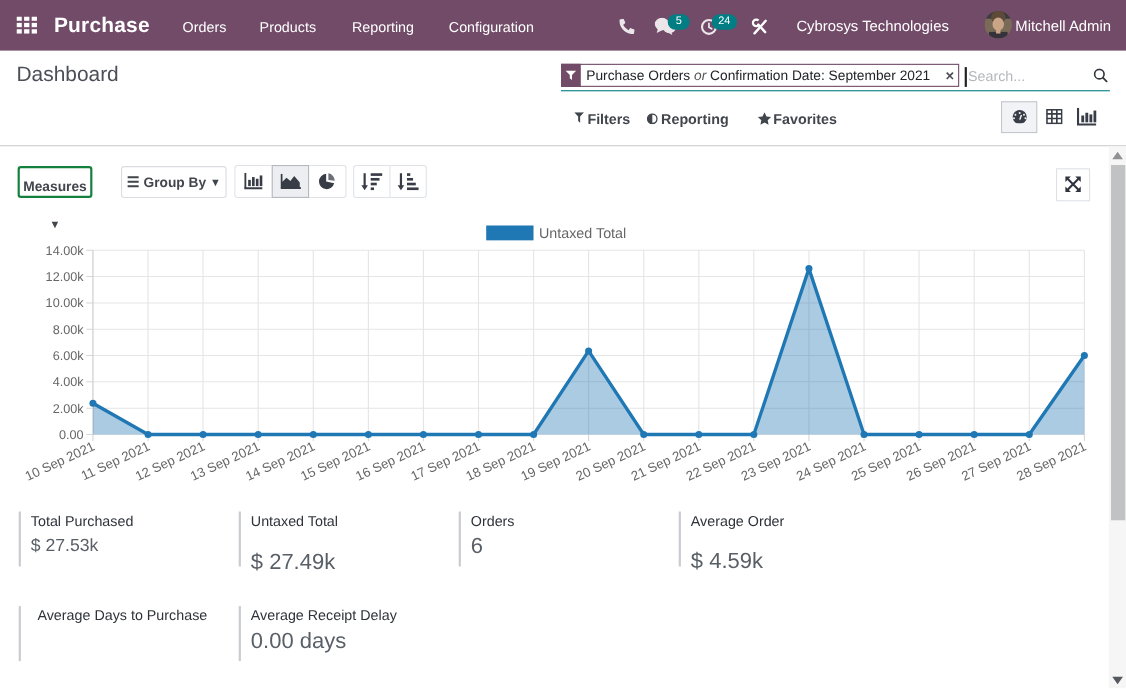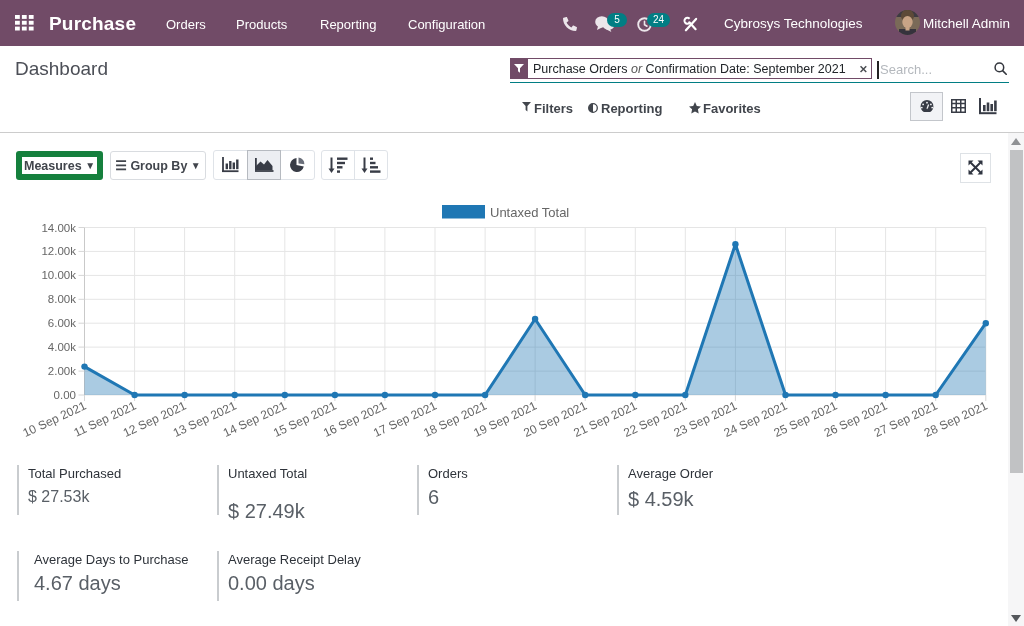--- a/index.html
+++ b/index.html
@@ -133,21 +133,21 @@
   <line x1="1" y1="0" x2="1" y2="15.2" stroke="#383c46" stroke-width="2"></line>
   <line x1="0" y1="15.2" x2="17.5" y2="15.2" stroke="#383c46" stroke-width="2"></line>
   <rect x="4" y="7" width="2.6" height="6.2" fill="#383c46"></rect>
   <rect x="7.7" y="4.5" width="2.6" height="8.7" fill="#383c46"></rect>
   <rect x="11.4" y="6" width="2.6" height="7.2" fill="#383c46"></rect>
   <rect x="15.1" y="2.5" width="2.6" height="10.7" fill="#383c46"></rect>
 </svg>
 
 <div class="abs" style="left:0;top:132px;width:1024px;height:1px;background:#ccc"></div>
 
-<div class="abs" style="left:16px;top:151px;width:87px;height:29px;border:6px solid #15803d;border-radius:3px;background:#fff;font-size:12.5px;font-weight:bold;color:#41454c;text-align:center;line-height:18px">Measures <span style="font-size:10px;vertical-align:1px">▼</span></div>
+<div class="abs" style="left:16px;top:151px;width:68px;height:29px;border:2px solid #15803d;border-radius:3px;background:#fff;font-size:12.5px;font-weight:bold;color:#41454c;text-align:center;line-height:34px">Measures <span style="font-size:10px;vertical-align:1px">▼</span></div>
 <div class="abs" style="left:110px;top:151px;width:96px;height:29px;border:1px solid #d9dce0;border-radius:3px;background:#fff;font-size:12.5px;font-weight:bold;color:#41454c;text-align:center;line-height:27px"><span style="font-size:13px">☰</span> Group By <span style="font-size:10px;vertical-align:1px">▼</span></div>
 
 <div class="abs" style="left:213px;top:150px;width:102px;height:30px;border:1px solid #dfe3e8;border-radius:3px;background:#fff"></div>
 <div class="abs" style="left:247px;top:150px;width:34px;height:30px;background:#eceef2;border:1px solid #b6bac0"></div>
 <svg class="abs" style="left:222px;top:157px" width="17" height="16" viewBox="0 0 17 16">
   <line x1="1" y1="0" x2="1" y2="14.2" stroke="#383c46" stroke-width="1.8"></line>
   <line x1="0" y1="14.2" x2="16.5" y2="14.2" stroke="#383c46" stroke-width="1.8"></line>
   <rect x="3.6" y="6.5" width="2.4" height="5.7" fill="#383c46"></rect>
   <rect x="7.1" y="4" width="2.4" height="8.2" fill="#383c46"></rect>
   <rect x="10.6" y="5.5" width="2.4" height="6.7" fill="#383c46"></rect>
@@ -310,25 +310,24 @@
     <div style="position:absolute;left:217px;top:465px;width:190px;height:50px;border-left:2px solid #c9cccf;padding-left:9px">
 <div style="font-size:13px;color:#2e333a;line-height:15px;margin-top:1px">Untaxed Total</div>
 <div style="font-size:20px;color:#595f66;line-height:26px;margin-top:17px">$ 27.49k</div>
     </div>
     <div style="position:absolute;left:417px;top:465px;width:190px;height:50px;border-left:2px solid #c9cccf;padding-left:9px">
 <div style="font-size:13px;color:#2e333a;line-height:15px;margin-top:1px">Orders</div>
 <div style="font-size:20px;color:#595f66;line-height:26px;margin-top:3px">6</div>
     </div>
     <div style="position:absolute;left:617px;top:465px;width:190px;height:50px;border-left:2px solid #c9cccf;padding-left:9px">
 <div style="font-size:13px;color:#2e333a;line-height:15px;margin-top:1px">Average Order</div>
-<div style="font-size:20px;color:#595f66;line-height:26px;margin-top:5px">$ 4.59k</div>
+<div style="font-size:20px;color:#595f66;line-height:26px;margin-top:16px">$ 4.59k</div>
     </div>
     <div style="position:absolute;left:17px;top:551px;width:190px;height:50px;border-left:2px solid #c9cccf;padding-left:15px">
 <div style="font-size:13px;color:#2e333a;line-height:15px;margin-top:1px">Average Days to Purchase</div>
-<div style="font-size:20px;color:#595f66;line-height:26px;margin-top:3px">4.67 days</div>
     </div>
     <div style="position:absolute;left:217px;top:551px;width:190px;height:50px;border-left:2px solid #c9cccf;padding-left:9px">
 <div style="font-size:13px;color:#2e333a;line-height:15px;margin-top:1px">Average Receipt Delay</div>
 <div style="font-size:20px;color:#595f66;line-height:26px;margin-top:3px">0.00 days</div>
     </div>
 
 <div class="abs" style="left:1008px;top:133px;width:16px;height:493px;background:#f6f6f7"></div>
 <svg class="abs" style="left:1011px;top:138px" width="10" height="7" viewBox="0 0 10 7">
       <path d="M5 0 L10 7 L0 7 Z" fill="#8f9194"></path>
     </svg>

